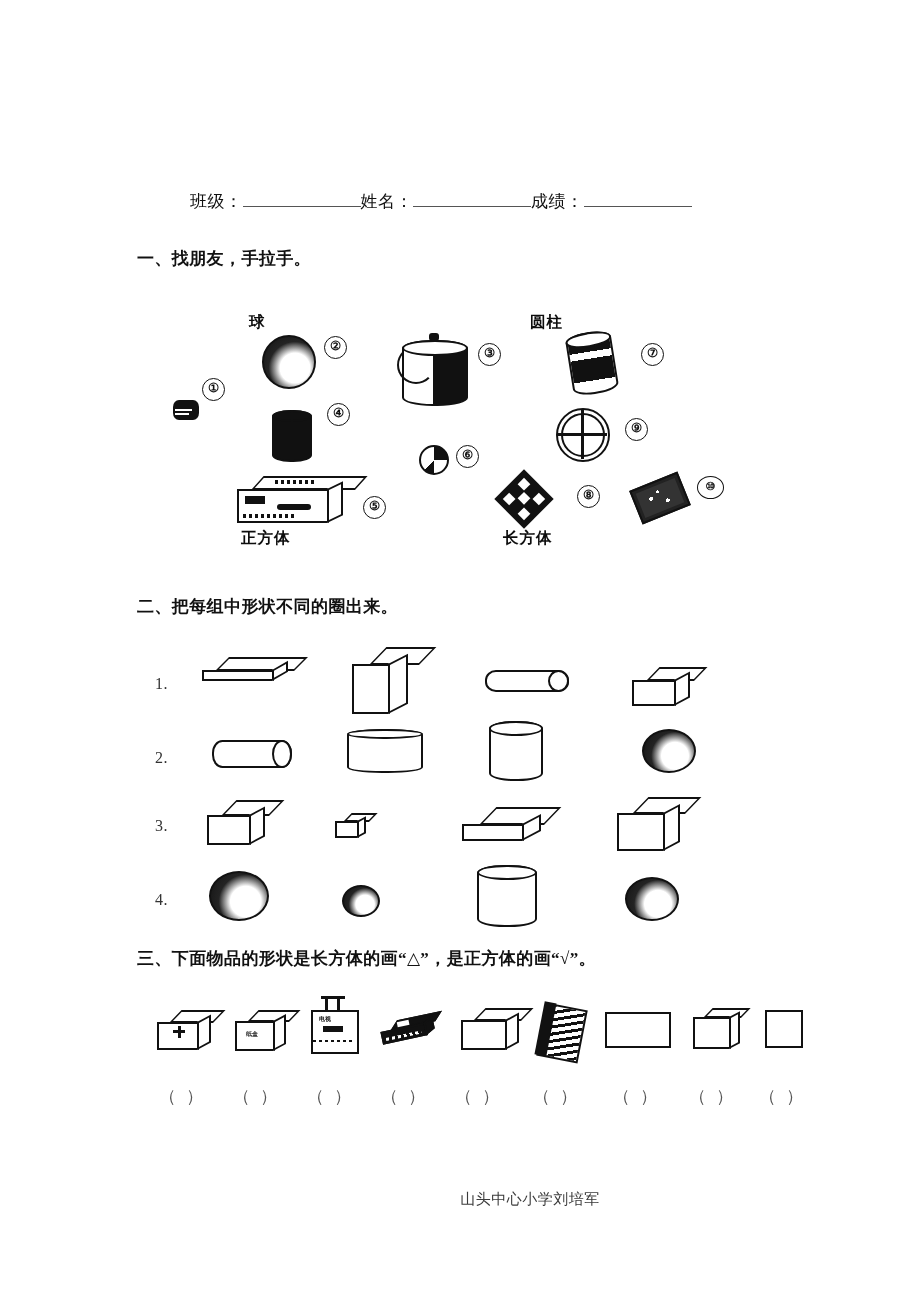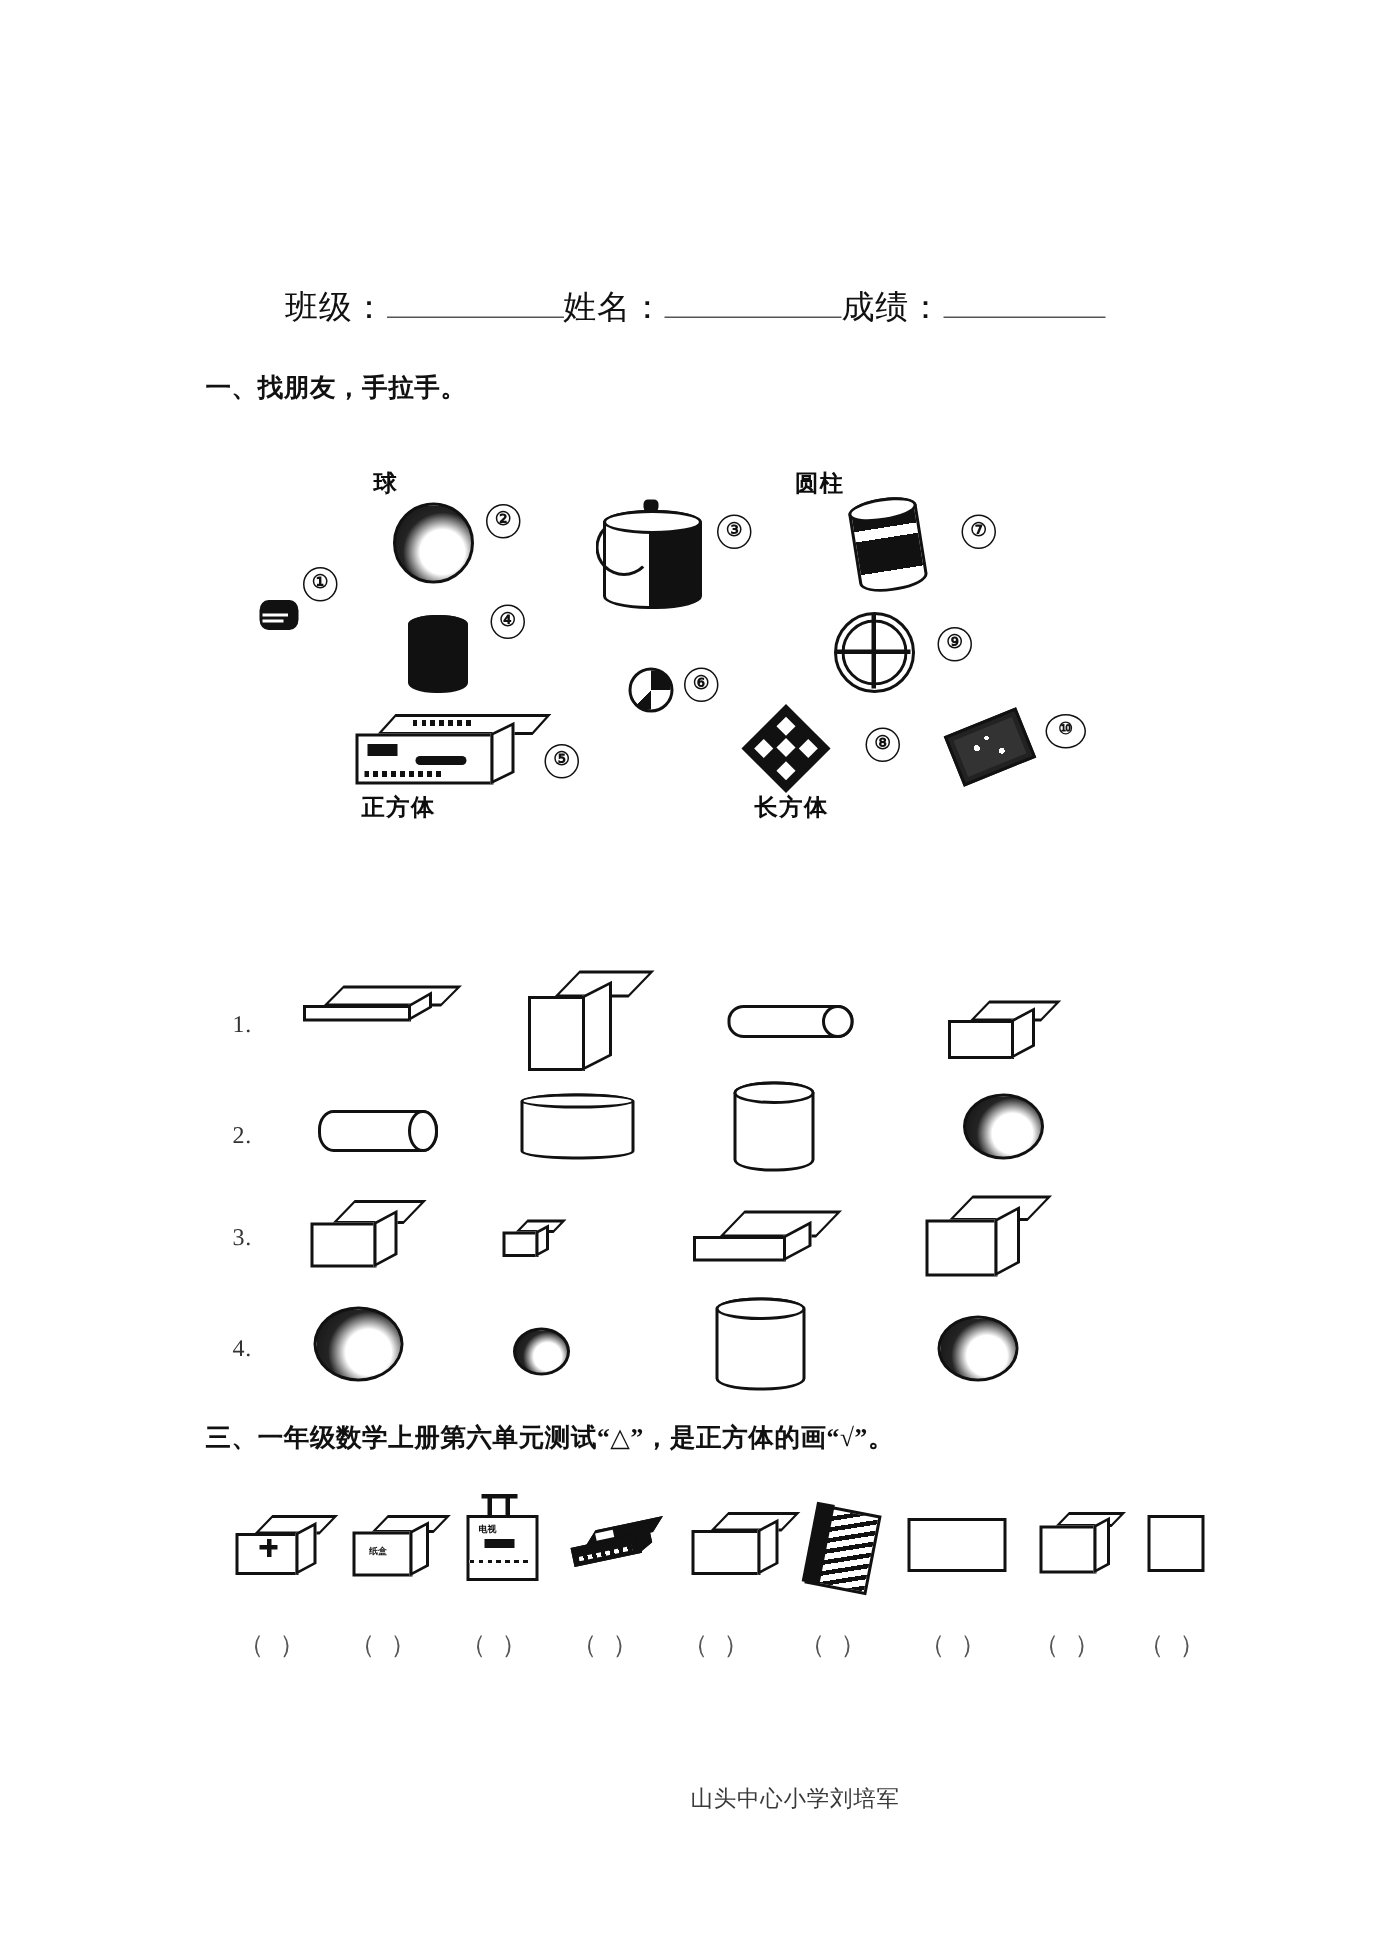--- a/index.html
+++ b/index.html
@@ -53,21 +53,21 @@
     font-weight: bold;
     letter-spacing: 1px;
     color: #0d0d0d;
   }
 
   
   .info-line {
     position: absolute;
     left: 190px;
     top: 190px;
-    font-size: 22px;
+    font-size: 17px;
     color: #111;
     white-space: nowrap;
     letter-spacing: .5px;
   }
   .info-line .blank {
     display: inline-block;
     border-bottom: 1px solid #555;
     height: 15px;
     vertical-align: baseline;
   }
@@ -325,20 +325,21 @@
     <div class="circ-num" style="left:440px; top:185px;">⑧</div>
 
     <div class="obj" style="left:497px; top:180px; transform:rotate(-22deg);">
       <div style="width:48px;height:32px;background:#222;border:2px solid #111;position:relative;">
         <div style="position:absolute;inset:3px;background:radial-gradient(circle at 30% 40%, #fff 0 2px, transparent 2px),radial-gradient(circle at 65% 70%, #fff 0 2px, transparent 2px),radial-gradient(circle at 50% 25%, #fff 0 1.5px, transparent 1.5px),#333;"></div>
       </div>
     </div>
     <div class="circ-num wide" style="left:560px; top:176px;">⑩</div>
   </div>
 
+  <div class="section-heading" id="sec2-heading">二、把每组中形状不同的圈出来。</div>
 
   <div class="q2area">
 
     <div class="row-label" style="left:18px; top:30px;">1.</div>
     <div class="row-label" style="left:18px; top:104px;">2.</div>
     <div class="row-label" style="left:18px; top:172px;">3.</div>
     <div class="row-label" style="left:18px; top:246px;">4.</div>
 
     <div class="obj" style="left:65px; top:12px;">
       <div class="cuboid" style="width:92px;height:32px;">
@@ -415,21 +416,21 @@
     </div>
 
     <div class="obj sphere" style="left:72px; top:226px; width:56px; height:46px;"></div>
     <div class="obj sphere" style="left:205px; top:240px; width:34px; height:28px;"></div>
     <div class="obj" style="left:340px; top:220px;">
       <div class="cyl-v" style="width:56px;height:58px;"></div>
     </div>
     <div class="obj sphere" style="left:488px; top:232px; width:50px; height:40px;"></div>
   </div>
 
-  <div class="section-heading" id="sec3-heading">三、一年级数学上册第六单元测试“△”，是正方体的画“√”。</div>
+  <div class="section-heading" id="sec3-heading">三、下面物品的形状是长方体的画“△”，是正方体的画“√”。</div>
 
   <div class="q3area">
 
     <div class="obj" style="left:20px; top:20px;">
       <div class="cuboid" style="width:56px;height:44px;">
         <div class="face-top" style="left:12px; top:0; width:44px; height:13px; transform:skewX(-44deg); transform-origin:bottom left; border-width:2.5px;"></div>
         <div class="face-front" style="left:0; top:12px; width:42px; height:28px; border-width:2.5px;"></div>
         <div class="face-side" style="left:40px; top:12px; width:14px; height:28px; transform:skewY(-28deg); transform-origin:top left; border-width:2.5px;"></div>
         <div style="position:absolute;left:16px;top:20px;width:12px;height:3px;background:#111;"></div>
         <div style="position:absolute;left:20.5px;top:15.5px;width:3px;height:12px;background:#111;"></div>

